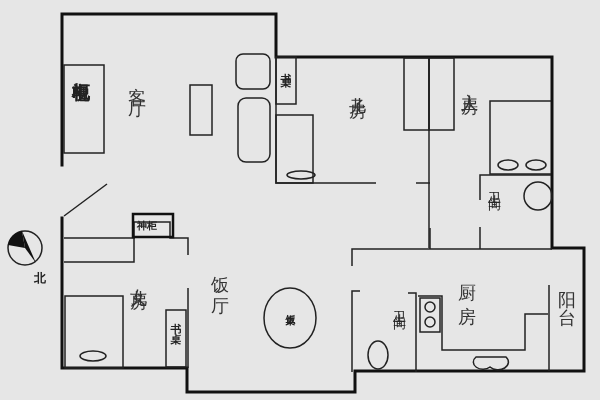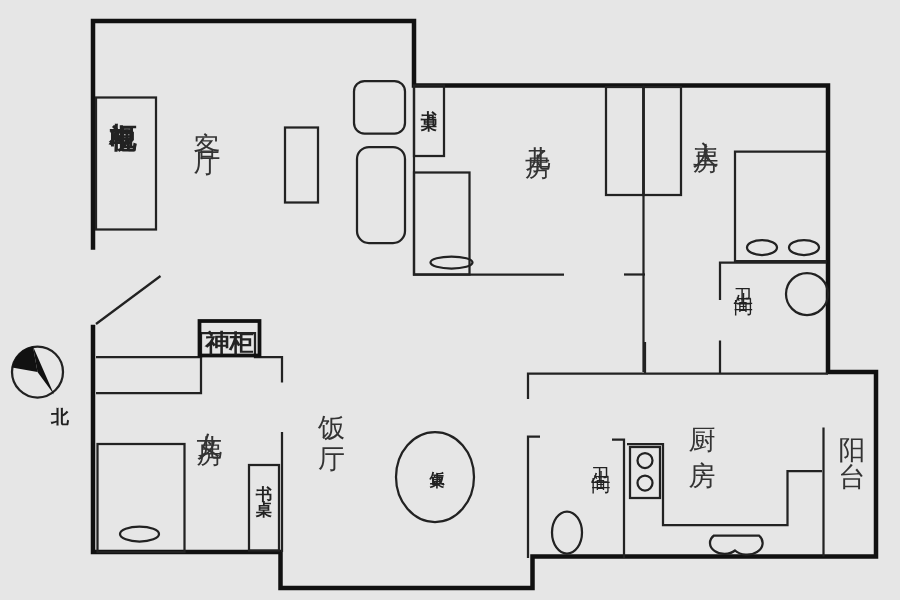--- a/index.html
+++ b/index.html
@@ -4,21 +4,21 @@
 <style>
   html, body { margin: 0; padding: 0; }
   body { width: 600px; height: 400px; background: #e6e6e6; overflow: hidden; position: relative; font-family: "DejaVu Serif", "Liberation Serif", serif; }
   svg { position: absolute; left: 0; top: 0; }
   .wall { stroke: #111; stroke-width: 3; fill: none; stroke-linecap: square; }
   .thin { stroke: #222; stroke-width: 1.5; fill: none; }
   .furn { stroke: #222; stroke-width: 1.5; fill: none; }
   .lbl { position: absolute; color: #333; font-size: 17px; line-height: 20px; writing-mode: vertical-rl; text-orientation: upright; letter-spacing: 6px; }
   .lbl-lg { font-size: 18px; letter-spacing: 14px; }
   .lbl-sm { position: absolute; color: #222; font-size: 11px; line-height: 12px; writing-mode: vertical-rl; text-orientation: upright; letter-spacing: 3px; font-weight: bold; }
-  .lbl-h { position: absolute; color: #222; font-size: 16px; font-weight: bold; white-space: nowrap; }
+  .lbl-h { position: absolute; color: #222; font-size: 10px; font-weight: bold; white-space: nowrap; }
   .tv { position: absolute; font-size: 18px; font-weight: bold; color: #222; writing-mode: vertical-rl; text-orientation: upright; letter-spacing: 0; line-height: 22px; }
 </style>
 </head>
 <body>
 
 <svg width="600" height="400" viewBox="0 0 600 400">
 
   <g>
     <polyline class="wall" points="62,165 62,14 276,14 276,57 552,57 552,248 584,248 584,371 355,371 355,392 187,392 187,368 62,368 62,218"></polyline>
   </g>

